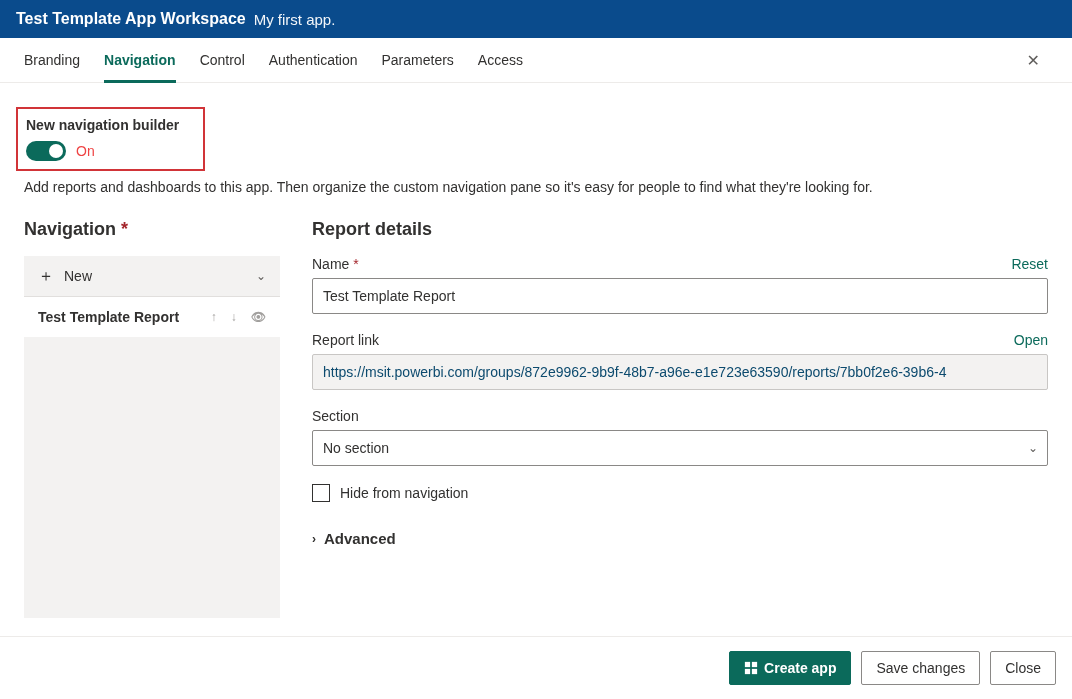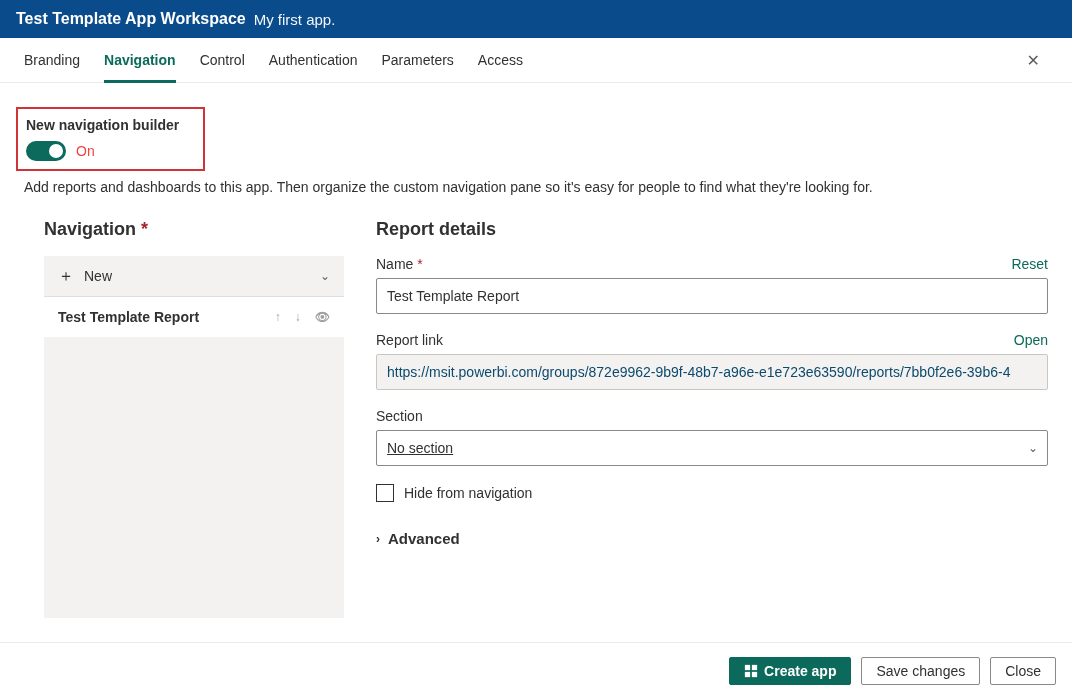--- a/index.html
+++ b/index.html
@@ -71,21 +71,21 @@
     }
     .toggle::after {
       content: ""; position: absolute; width: 14px; height: 14px;
       border-radius: 50%; background: #fff; top: 3px; right: 3px;
     }
     .toggle-state { font-size: 14px; color: #ef4444; }
 
     .description { color: #323130; font-size: 14px; margin-bottom: 24px; }
 
     .columns { display: flex; gap: 32px; align-items: flex-start; }
-    .nav-col { width: 300px; flex-shrink: 0; margin-left: 20px; }
+    .nav-col { width: 256px; flex-shrink: 0; }
     .detail-col { flex: 1; }
 
     .section-title { font-size: 18px; font-weight: 600; color: #323130; margin-bottom: 16px; }
     .required { color: #a4262c; }
 
     .nav-panel { background: #f3f2f1; }
     .nav-new {
       display: flex; align-items: center; justify-content: space-between;
       padding: 12px 14px; border-bottom: 1px solid #e1dfdd; cursor: pointer;
     }
@@ -107,35 +107,35 @@
     .field-label { font-size: 14px; color: #323130; }
     .field-action { color: #0b6a5b; font-size: 14px; cursor: pointer; margin-left: 36px; }
 
     .text-input, .select-input {
       width: 100%; height: 36px; padding: 0 10px;
       border: 1px solid #8a8886; border-radius: 2px; font-size: 14px;
       font-family: inherit; color: #323130; background: #fff;
     }
     .text-input:disabled { background: #f3f2f1; color: #0c4a6e; border-color: #c8c6c4; }
     .select-wrap { position: relative; }
-    .select-input { appearance: none; -webkit-appearance: none; padding-right: 40px; cursor: pointer; text-decoration: underline; }
+    .select-input { appearance: none; -webkit-appearance: none; padding-right: 40px; cursor: pointer; }
     .select-chev { position: absolute; right: 10px; top: 50%; transform: translateY(-50%); pointer-events: none; color: #605e5c; font-size: 12px; }
 
     .checkbox-row { display: flex; align-items: center; gap: 10px; margin-bottom: 28px; }
     .checkbox { width: 18px; height: 18px; border: 1px solid #323130; cursor: pointer; }
 
     .expander { display: flex; align-items: center; gap: 8px; cursor: pointer; font-weight: 600; font-size: 15px; }
     .expander .chev-right { font-size: 12px; }
 
     .footer {
       display: flex; justify-content: flex-end; gap: 10px;
       padding: 14px 16px; border-top: 1px solid #edebe9;
     }
     .btn {
-      height: 28px; padding: 0 14px; border-radius: 2px; font-size: 14px;
+      height: 34px; padding: 0 14px; border-radius: 2px; font-size: 14px;
       font-family: inherit; cursor: pointer; display: inline-flex; align-items: center; gap: 6px;
     }
     .btn-primary { background: #0b6a5b; color: #fff; border: 1px solid #0b6a5b; font-weight: 600; }
     .btn-default { background: #fff; color: #323130; border: 1px solid #8a8886; }
     .app-icon { width: 14px; height: 14px; display: inline-block; }
     .app-icon svg { display: block; }
   </style>
 </head>
 <body>
 

